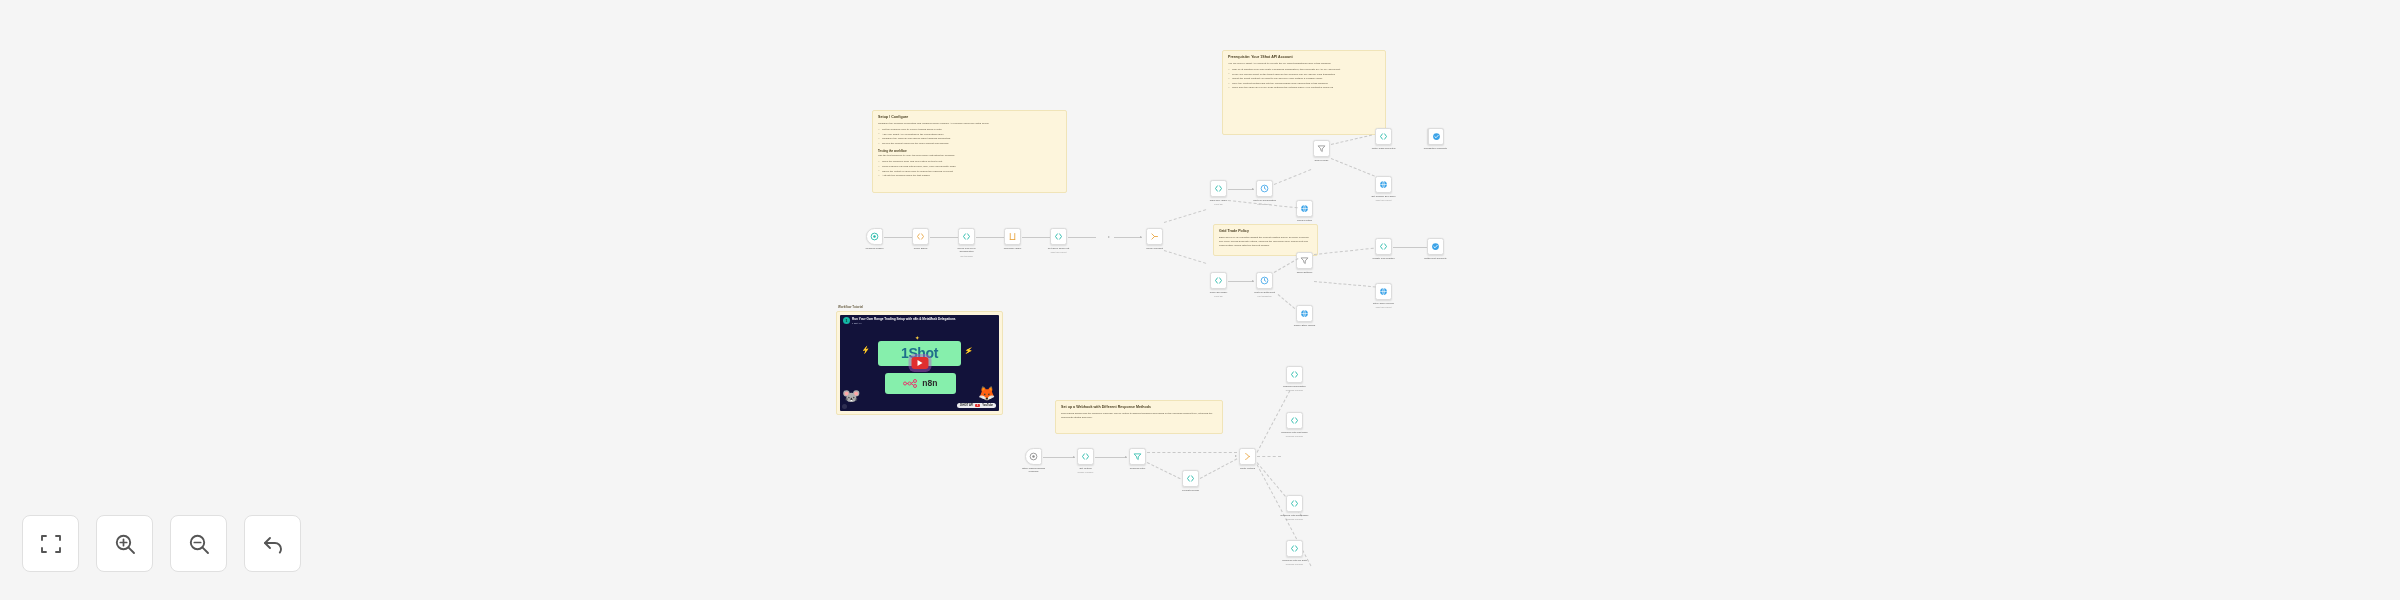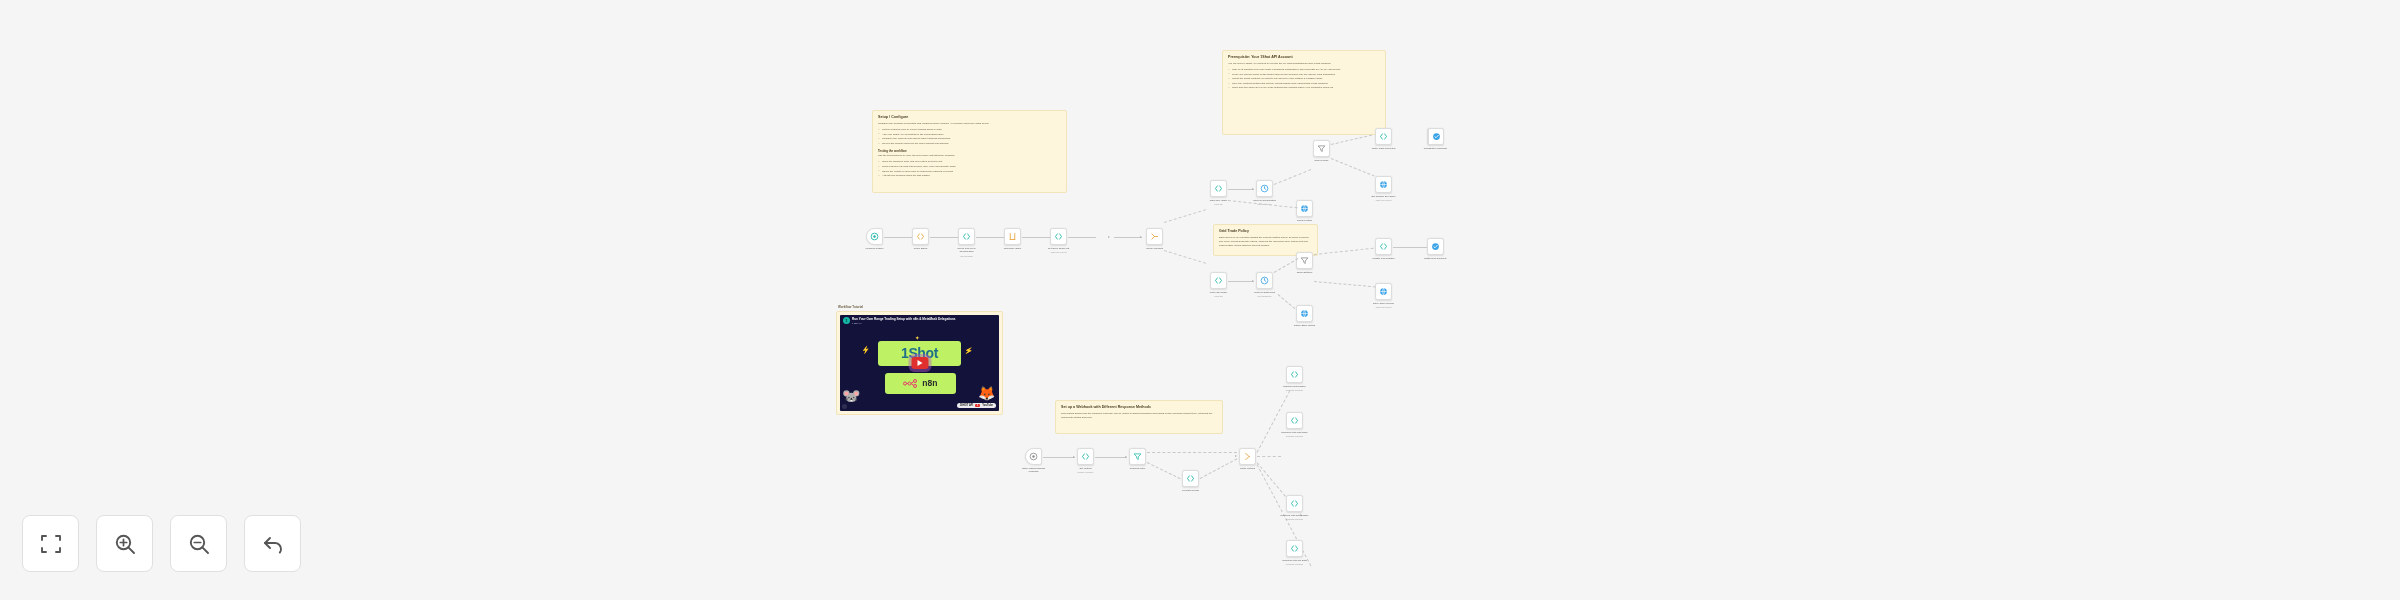--- a/index.html
+++ b/index.html
@@ -146,21 +146,21 @@
     display:flex;align-items:center;justify-content:center;
     font-size:3.5px;color:#062d2a;font-weight:700;
   }
   .vhead-text .vh1 {
     font-size: 3.1px; font-weight: 700; color: #ffffff;
     white-space: nowrap;
   }
   .vhead-text .vh2 { font-size: 2px; color: #b9c0d8; margin-top: .5px;}
   .vbadge1, .vbadge2 {
     position: absolute;
-    background: #bef264;
+    background: #86efac;
     border-radius: 3px;
     display: flex; align-items: center; justify-content: center;
   }
   .vbadge1 {
     left: 24%; top: 27%; width: 52%; height: 26%;
     font-size: 14px; font-weight: 800; color: #1f6f8b;
     letter-spacing: -0.4px;
   }
   .vbadge2 {
     left: 28%; top: 60%; width: 45%; height: 22%;

